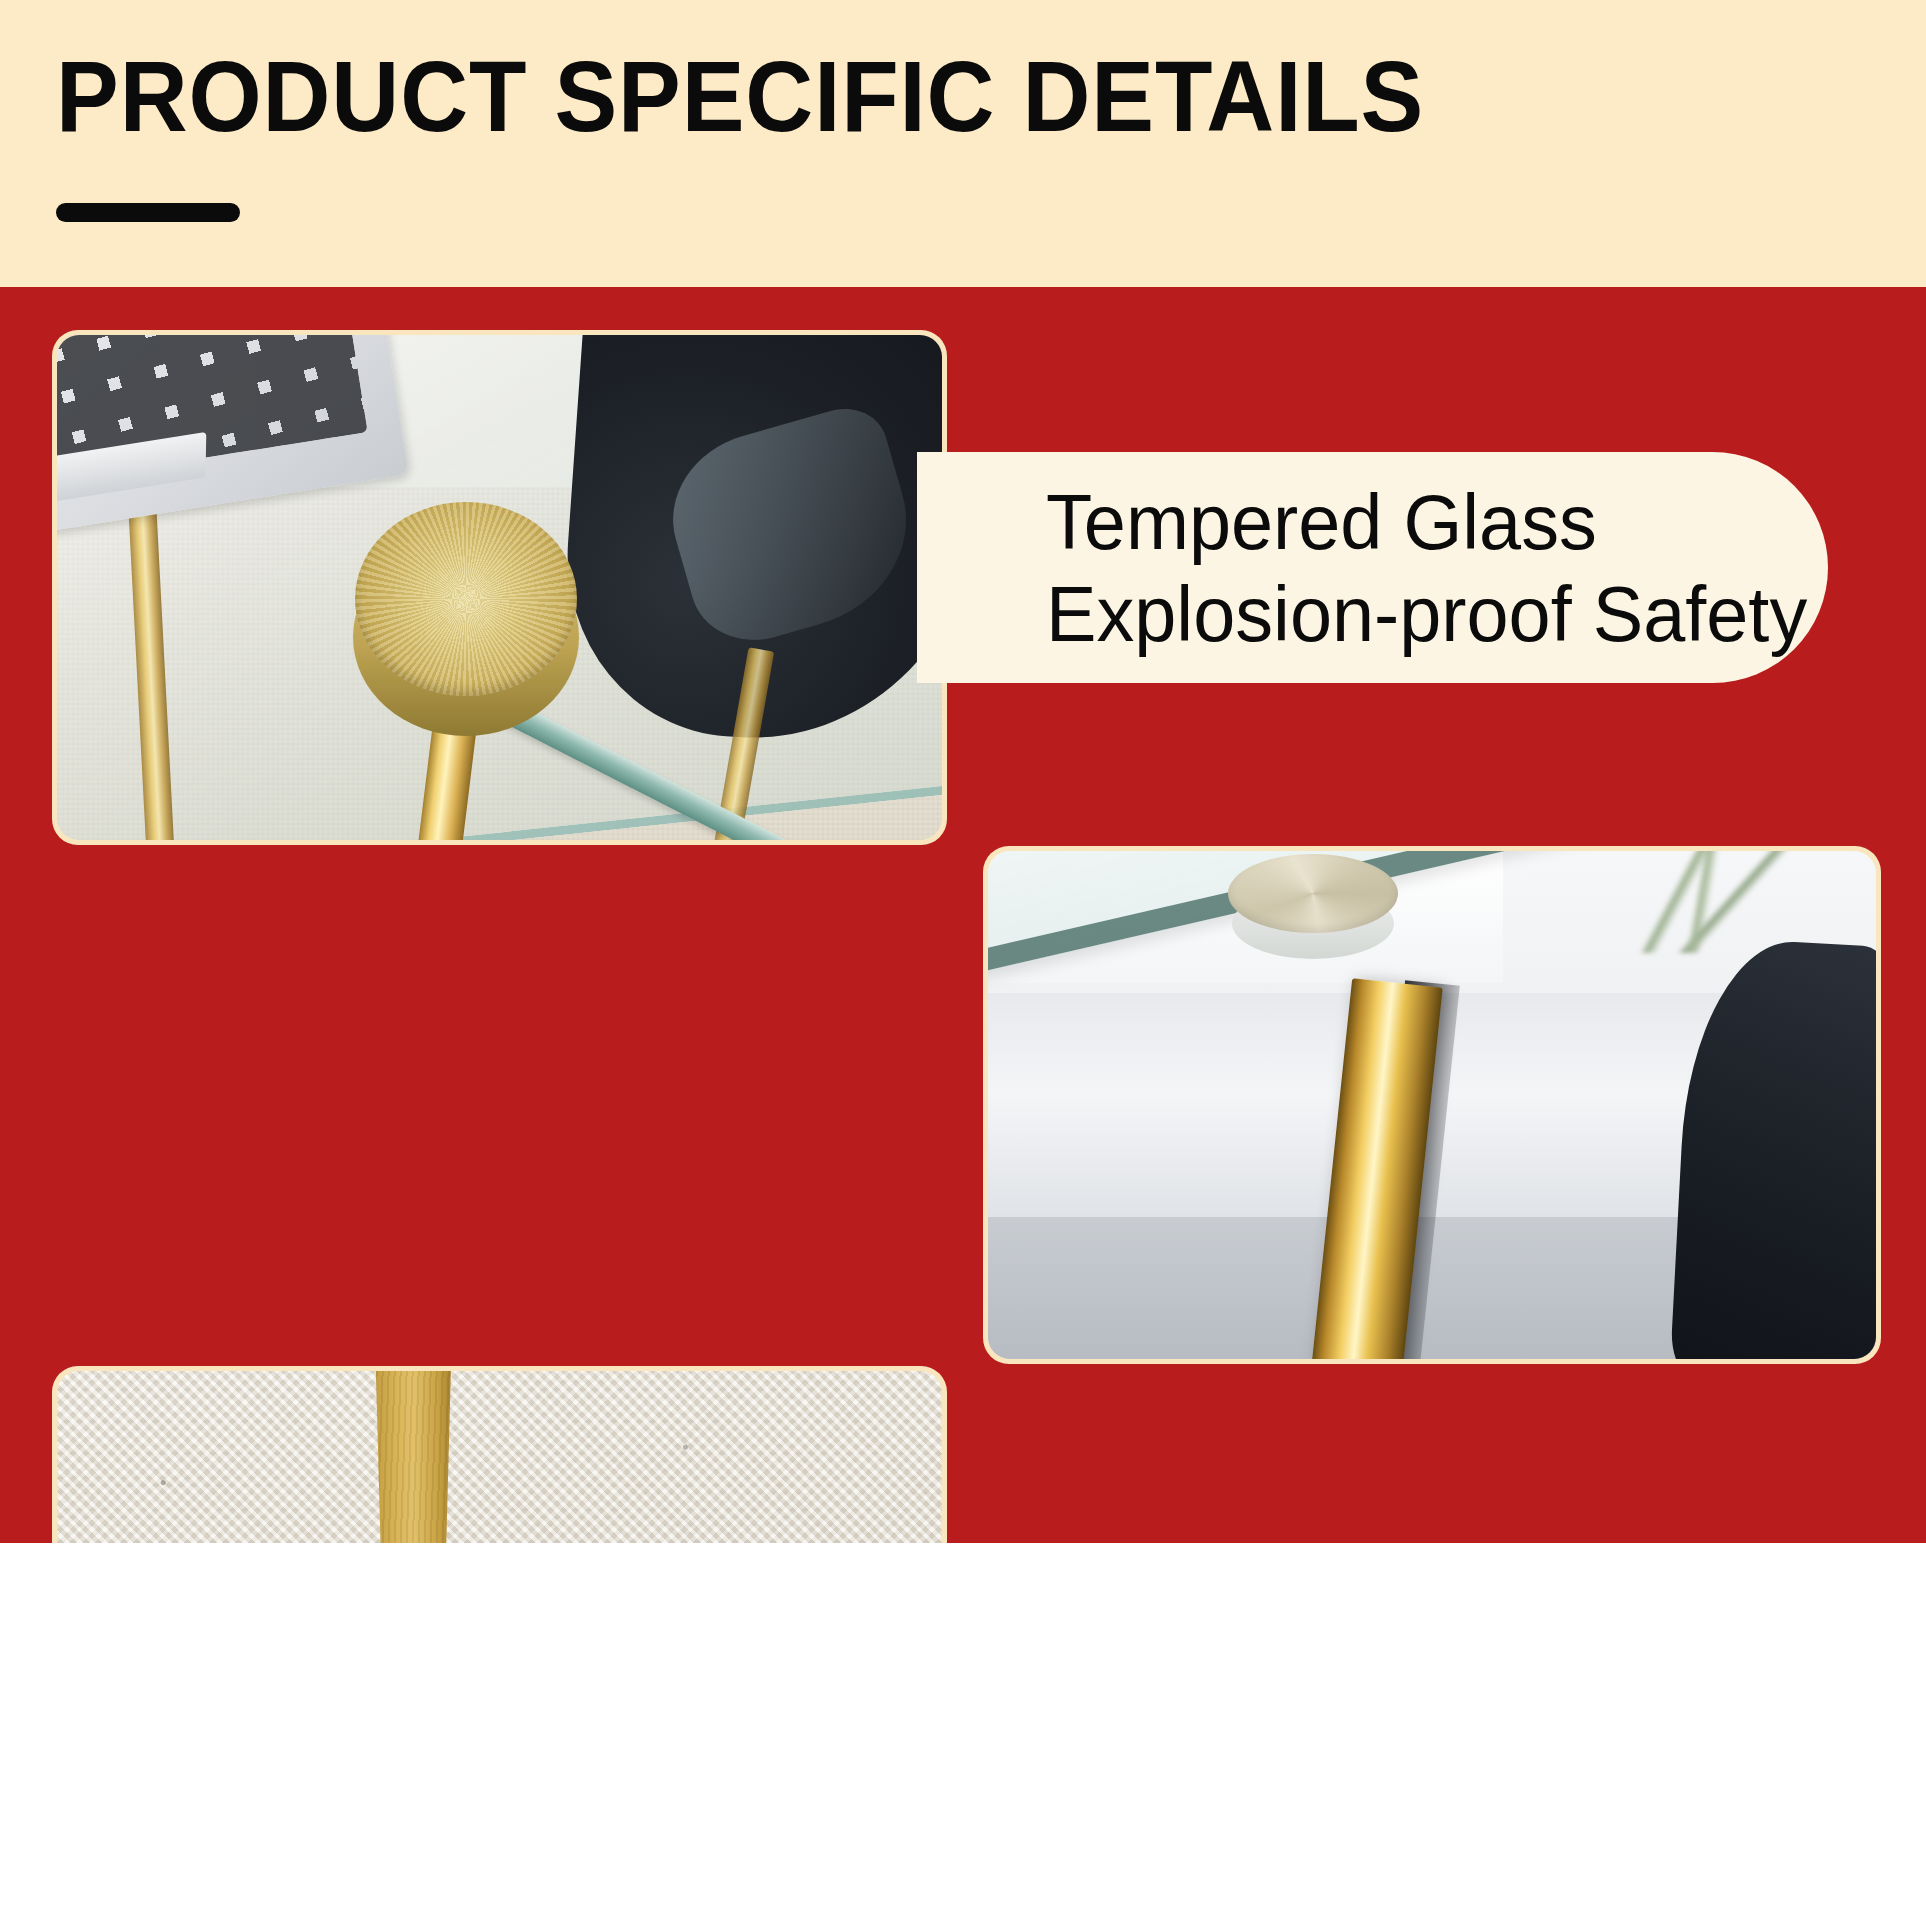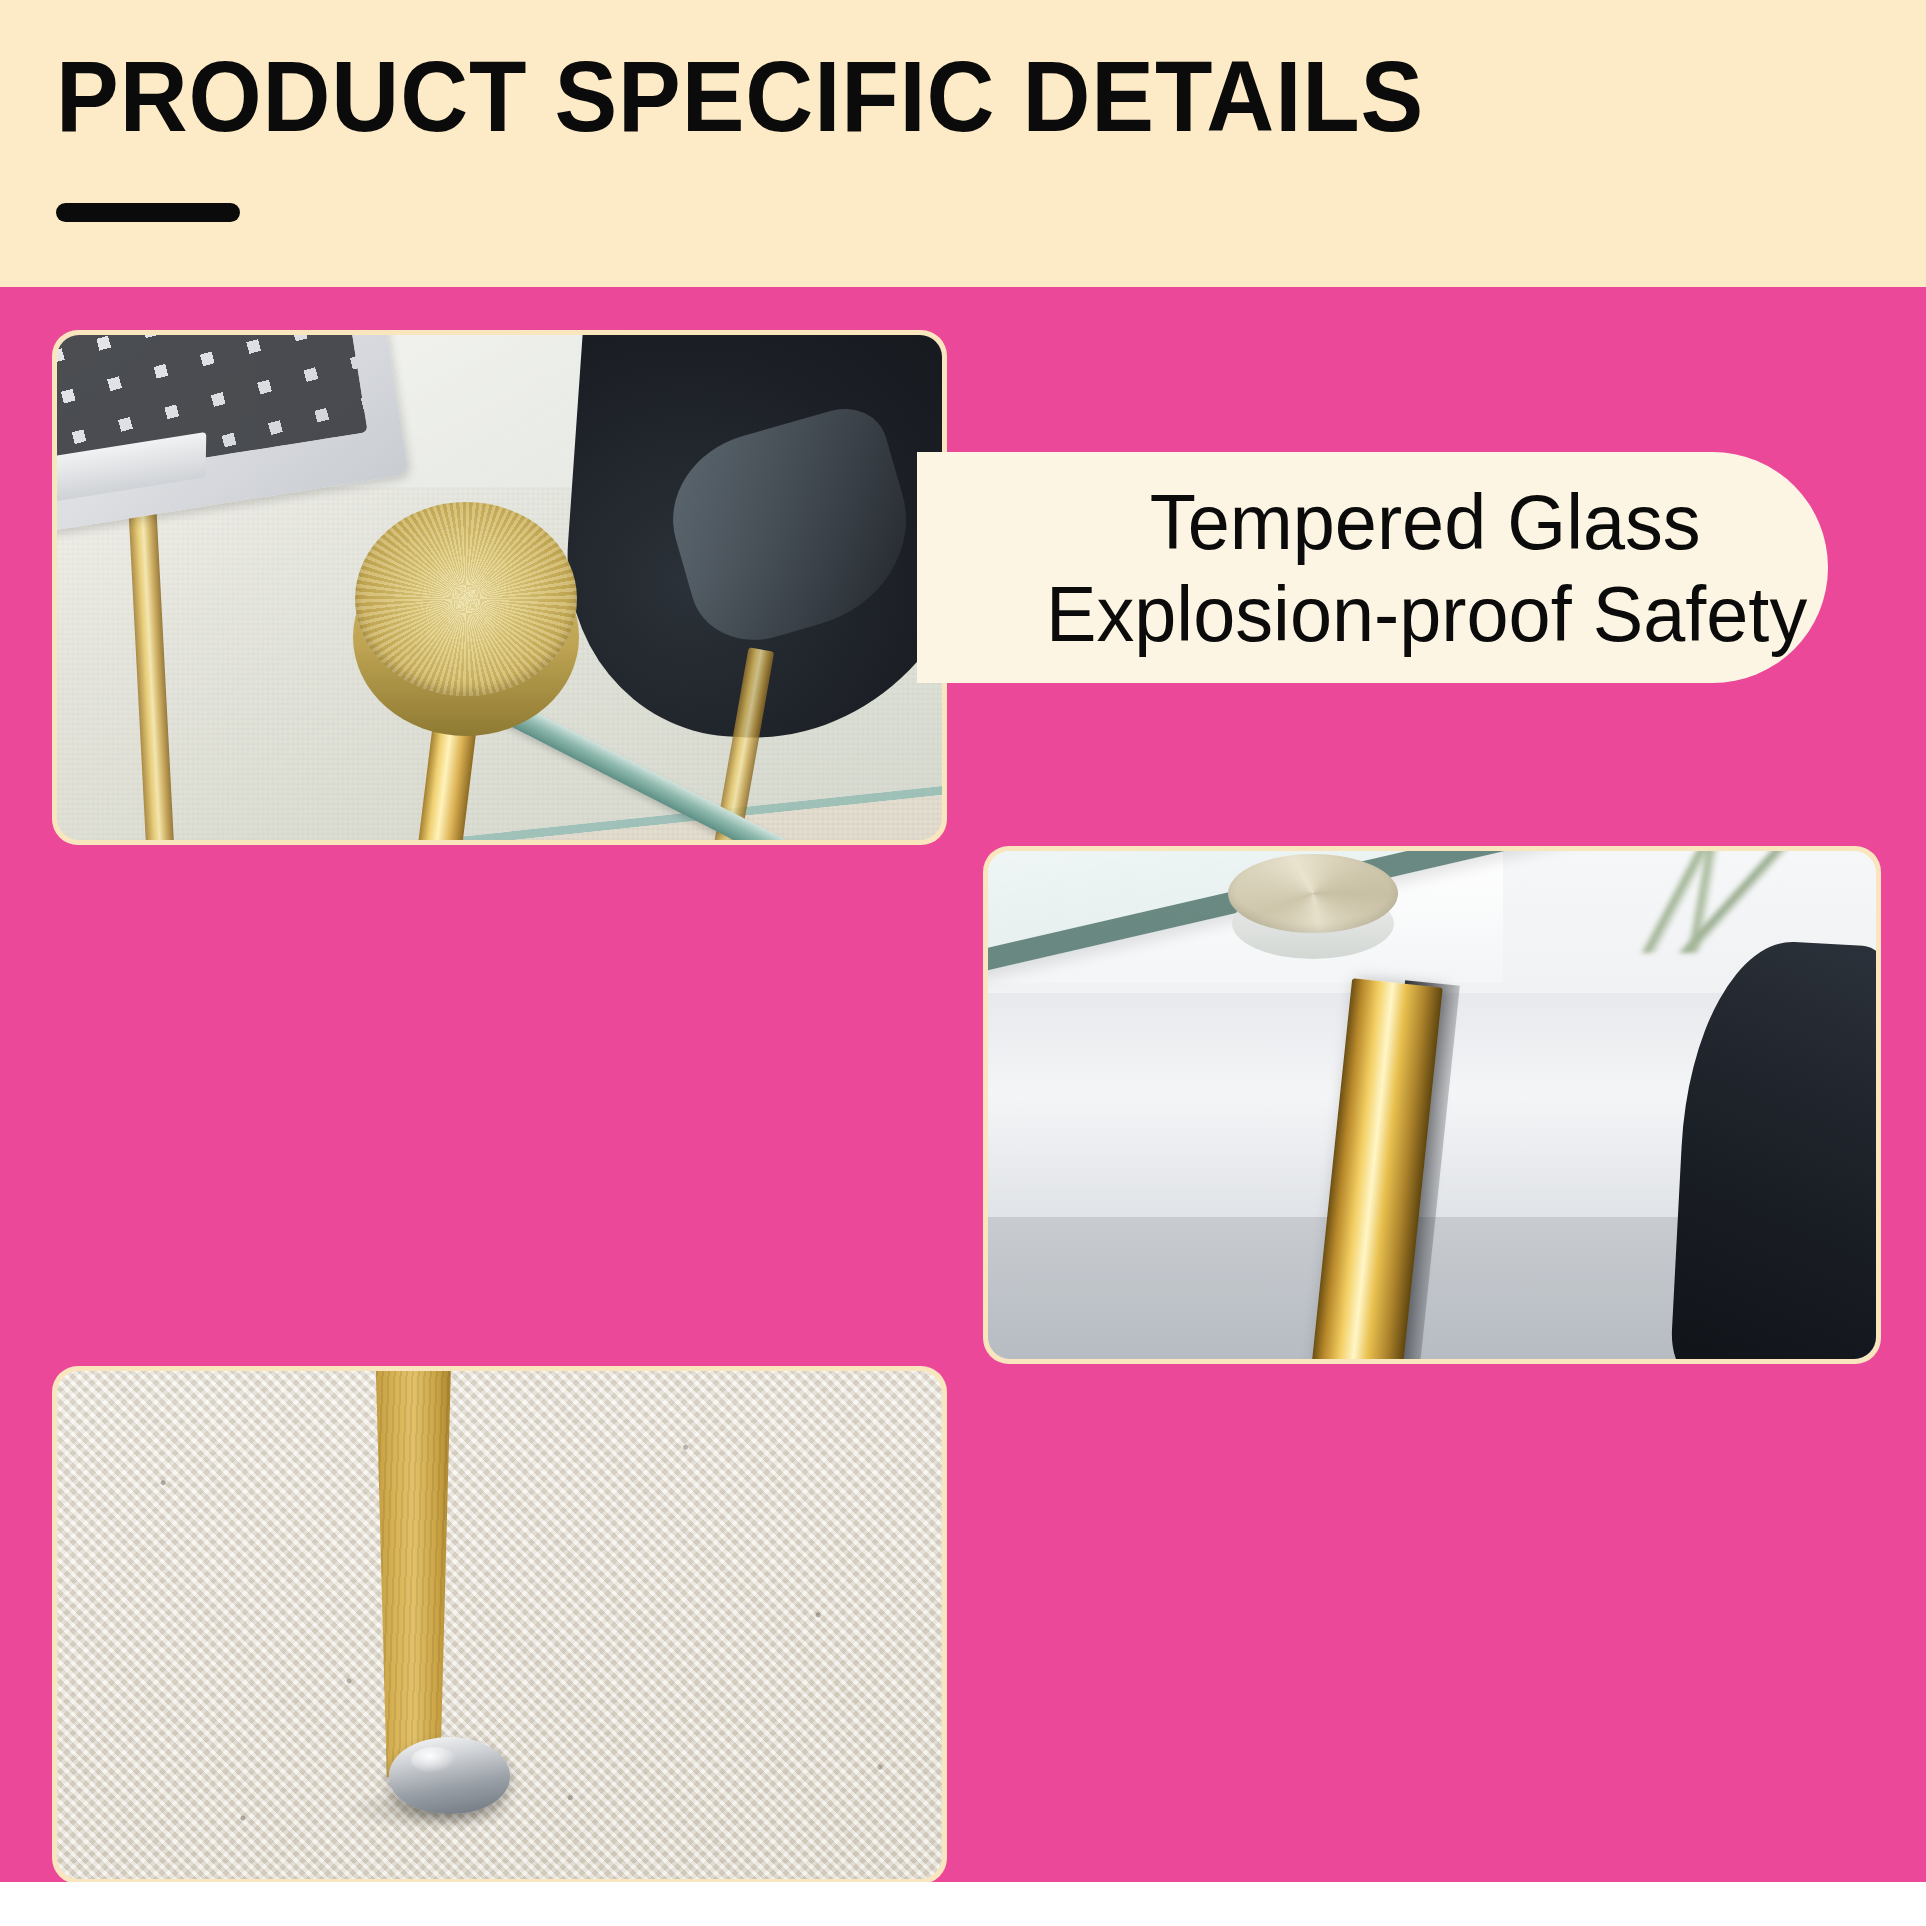--- a/index.html
+++ b/index.html
@@ -9,22 +9,22 @@
   }
   body {
     width: 1927px;
     height: 1927px;
     font-family: "Liberation Sans", sans-serif;
     overflow: hidden;
   }
   .page {
     position: relative;
     width: 1927px;
-    height: 1882px;
-    background: #ec4899;
+    height: 1543px;
+    background: #b91c1c;
     overflow: hidden;
   }
 
   
   .header-band {
     position: absolute;
     left: 0; top: 0;
     width: 1927px;
     height: 287px;
     background: #FCEBC6;
@@ -75,21 +75,20 @@
   #card-3 { left: 52px;  top: 1366px; width: 895px; height: 518px; }
 
   
   .pill {
     position: absolute;
     background: #FCF5E4;
     display: flex;
     flex-direction: column;
     justify-content: center;
     box-sizing: border-box;
-    text-align: center;
   }
   .pill-line {
     color: #0b0b0b;
     font-size: 78px;
     line-height: 92px;
     font-weight: 400;
     white-space: nowrap;
     transform: scaleX(0.97);
     transform-origin: left center;
   }

